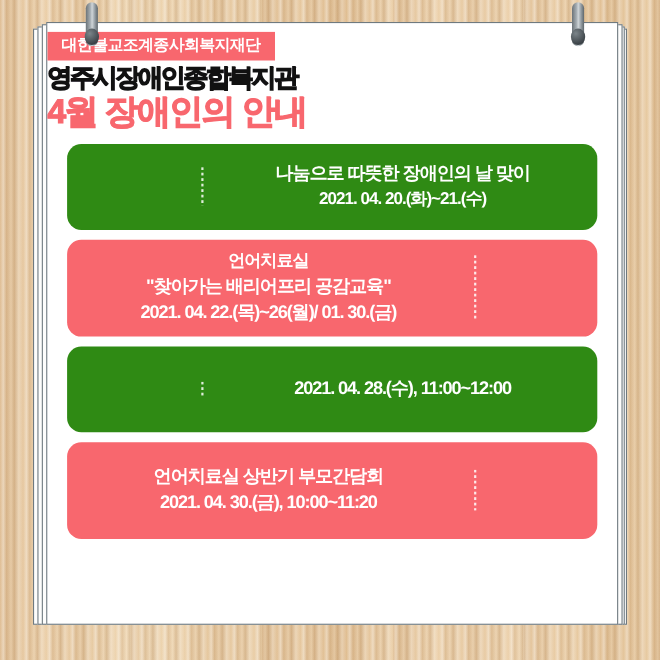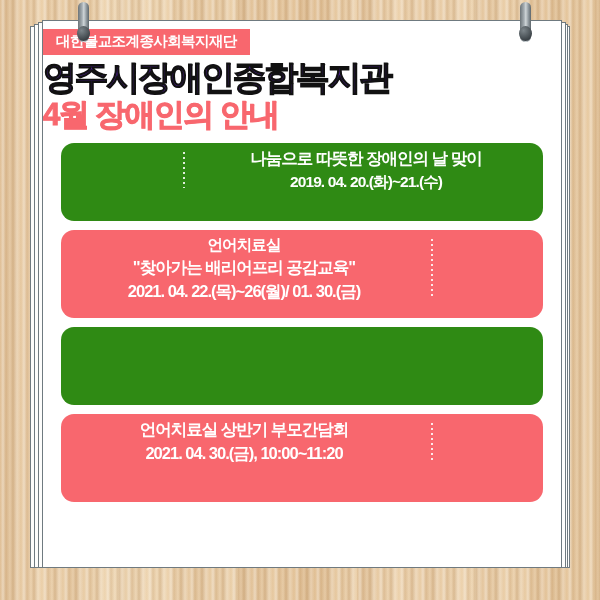--- a/index.html
+++ b/index.html
@@ -73,21 +73,21 @@
     color:#ffffff;
     font-size:14.5px;
     font-weight:bold;
     letter-spacing:-0.6px;
     padding:4px 13px 5px 13px;
     line-height:1.15;
   }
   #main-title {
     margin-top:3px;
     color:#4c1d95;
-    font-size:34px;
+    font-size:23px;
     font-weight:bold;
     letter-spacing:-2.4px;
     line-height:1.12;
     -webkit-text-stroke:1.1px #111;
   }
   #sub-title {
     margin-top:1px;
     color:#f8676e;
     font-size:31px;
     font-weight:bold;
@@ -96,21 +96,21 @@
     -webkit-text-stroke:1px #f8676e;
   }
 
   
   #rows { margin-top:11px; padding:0 18px; }
   .row {
     position:relative;
     border-radius:13px;
     margin-bottom:9px;
     display:flex;
-    align-items:flex-start;
+    align-items:center;
     overflow:hidden;
     min-height:78px;
   }
   .row.green { background:#2f8a14; }
   .row.pink  { background:#f8676e; }
   .row.tall  { min-height:88px; }
 
   .thumb {
     flex:0 0 122px;
     margin:6px 0 6px 6px;
@@ -262,21 +262,21 @@
             <div class="box"></div>
           <div class="p2"></div>
             <div class="vest"></div>
           <div class="p2h"></div>
             <div class="msk"></div>
         </div>
       </div>
       <div class="rowtext">
         <div class="dots left"></div>
         <div class="ln big">나눔으로 따뜻한 장애인의 날 맞이</div>
-        <div class="ln">2019. 04. 20.(화)~21.(수)</div>
+        <div class="ln">2021. 04. 20.(화)~21.(수)</div>
       </div>
     </div>
 
     <div class="row pink img-right tall">
       <div class="thumb">
         <div class="ph s2">
           <div class="wdw"></div>
             <div class="tv"></div>
             <div class="board"></div>
           <div class="teach"></div>
@@ -335,20 +335,21 @@
           <div class="ch" style="left:33%; top:74%;"></div>
           <div class="sit" style="left:32%; top:70%; background:#d2a8b4;"></div>
           <div class="ch" style="left:52%; top:72%;"></div>
           <div class="sit" style="left:51%; top:68%; background:#9aa2ae;"></div>
           <div class="ch" style="left:74%; top:73%;"></div>
           <div class="sit" style="left:73%; top:69%; background:#4e5a70;"></div>
         </div>
       </div>
       <div class="rowtext">
         <div class="dots left"></div>
+        <div class="ln big">2021. 04. 28.(수), 11:00~12:00</div>
       </div>
     </div>
 
     <div class="row pink img-right tall">
       <div class="thumb">
         <div class="ph s4">
           <div class="wall"></div>
             <div class="shelf"></div>
           <div class="table"></div>
             <div class="tbl2"></div>

